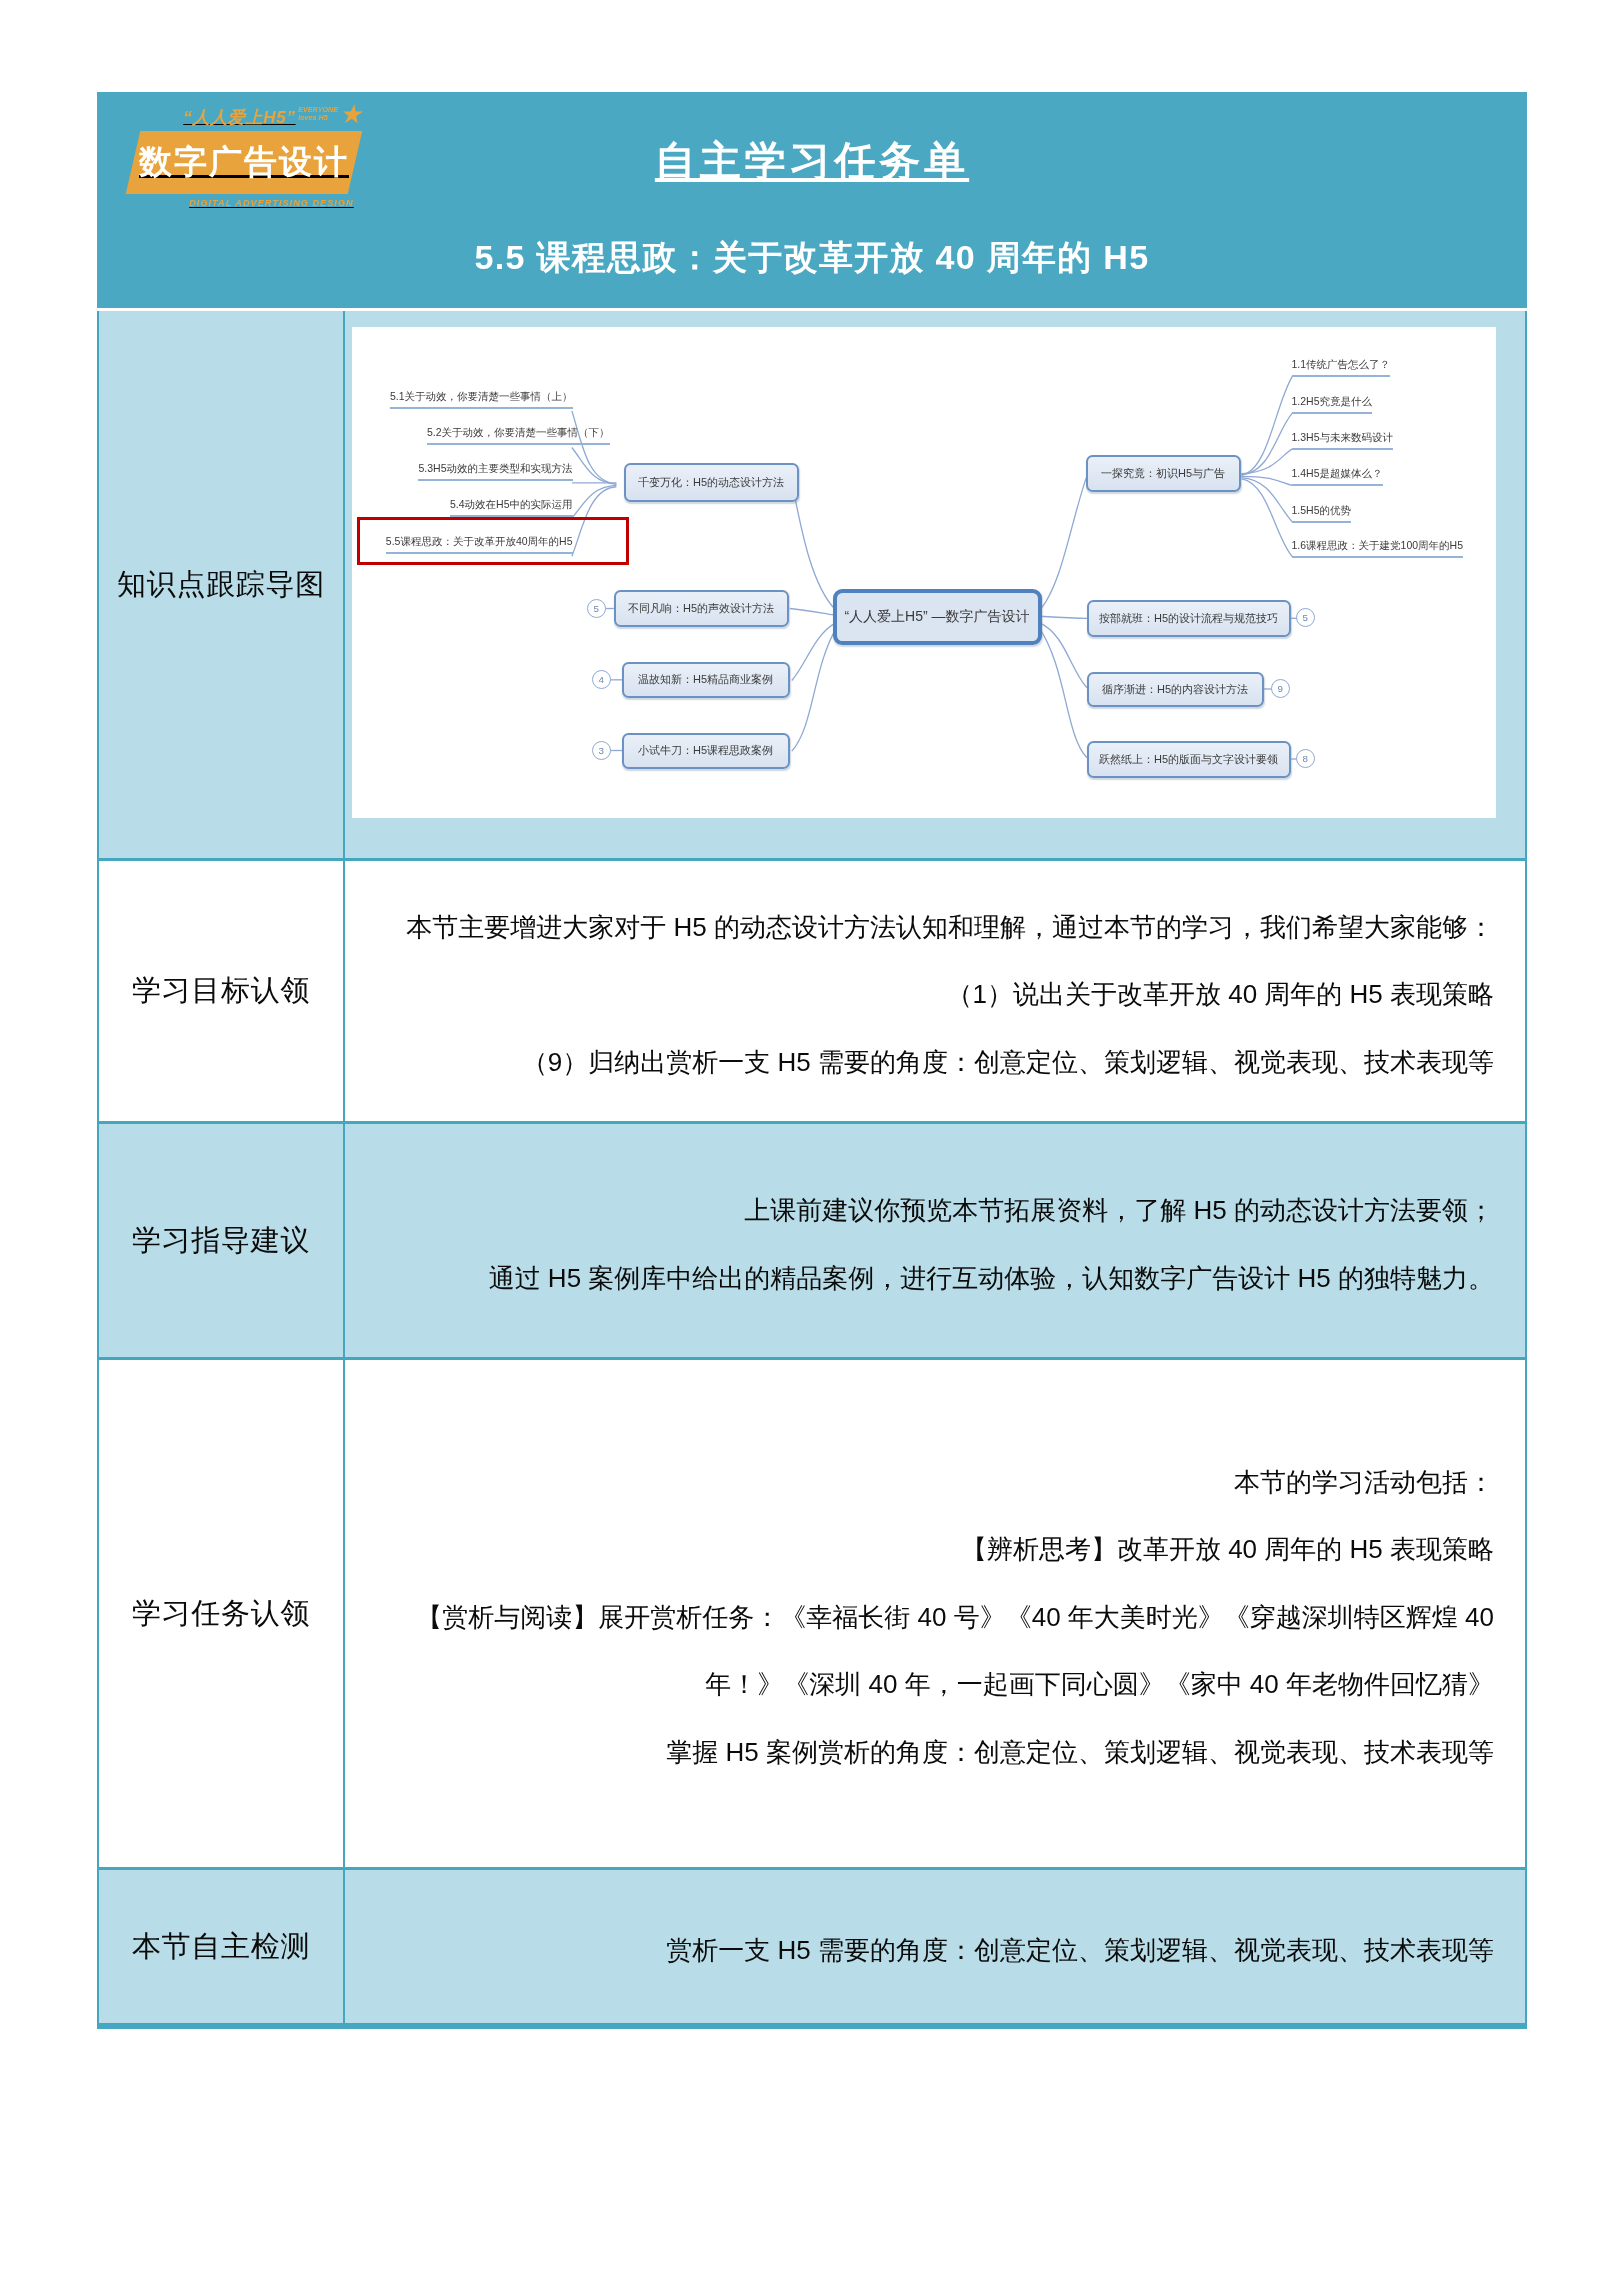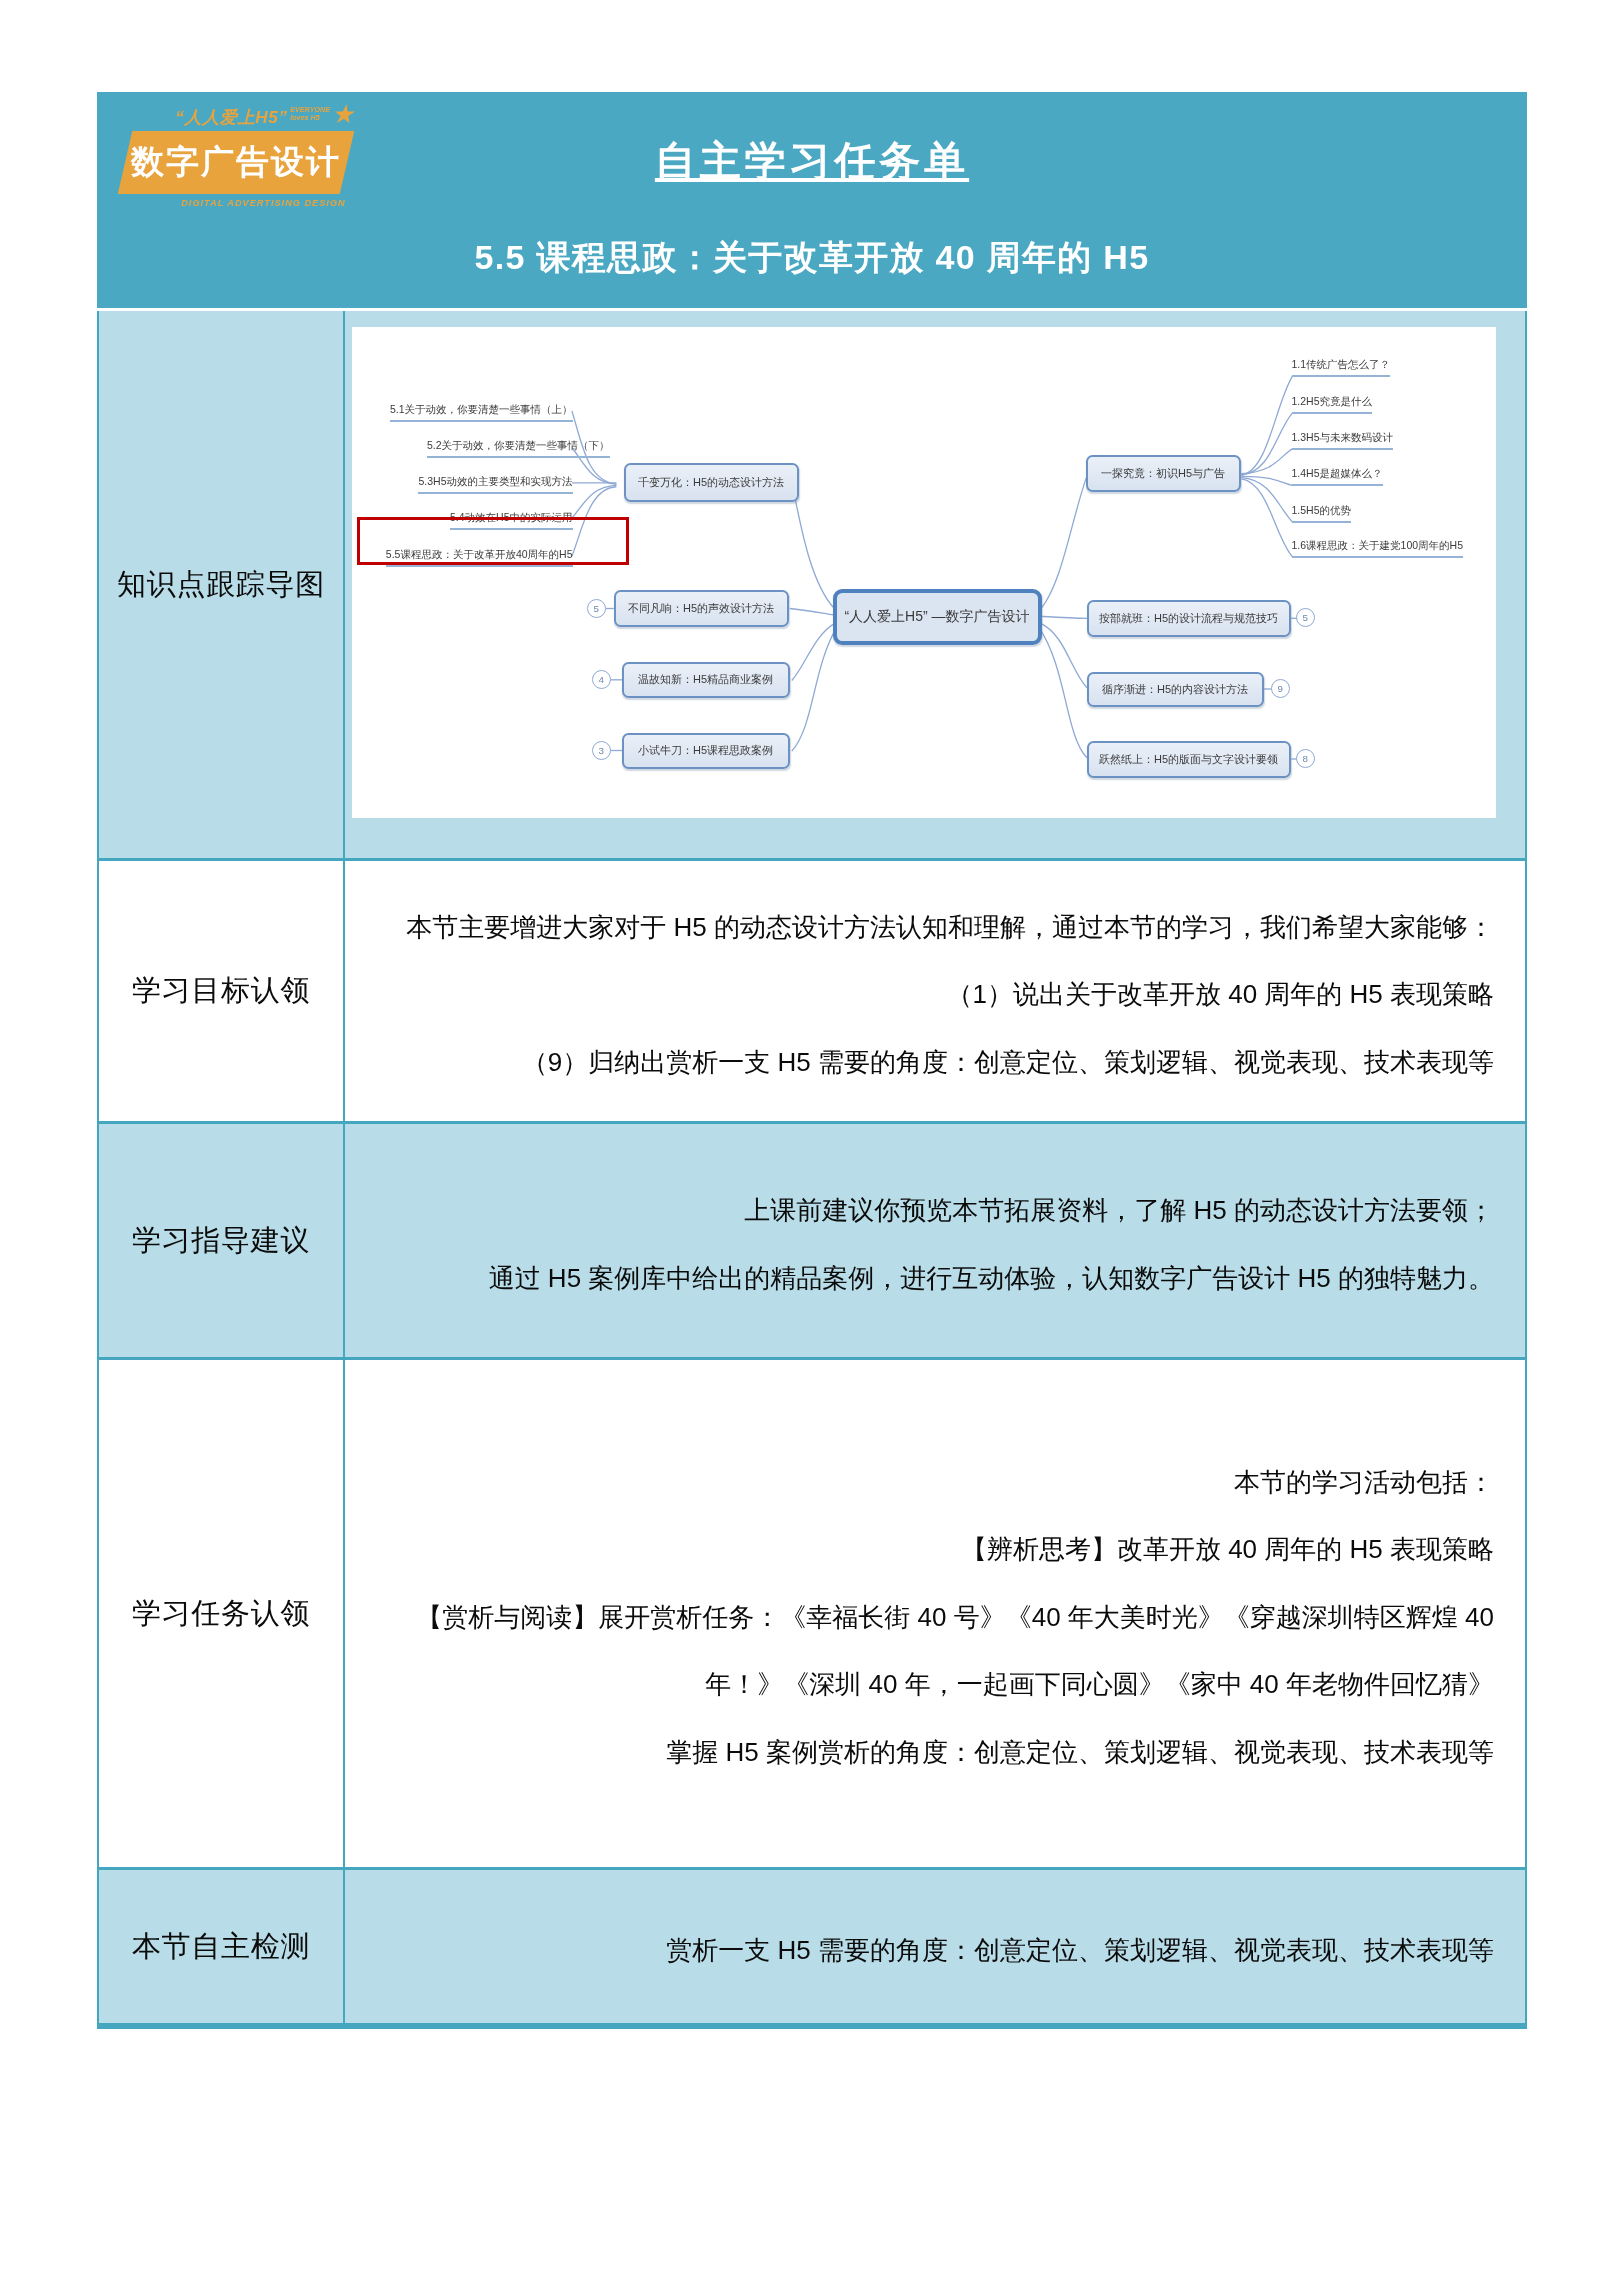--- a/index.html
+++ b/index.html
@@ -5,21 +5,21 @@
   html,body{margin:0;padding:0;background:#ffffff;}
   .page{position:relative;width:1623px;height:2295px;background:#fff;
         font-family:"Liberation Sans","DejaVu Sans",sans-serif;color:#000;}
 
   
   .header{position:absolute;left:97px;top:92px;width:1430px;height:216px;background:#4AA8C2;}
   .title{position:absolute;left:0;right:0;top:42px;text-align:center;
          font-size:41px;font-weight:bold;color:#fff;letter-spacing:3.9px;text-decoration:underline;}
   .subtitle{position:absolute;left:0;right:0;top:143px;text-align:center;
          font-size:34px;font-weight:bold;color:#fff;letter-spacing:1.3px;}
-  .logo{position:absolute;left:28px;top:14.4px;width:222px;}
+  .logo{position:absolute;left:36px;top:14.4px;width:222px;text-decoration:underline;}
   .logo-top{position:relative;text-align:right;color:#E8A33D;font-style:italic;
             font-weight:bold;padding-right:17px;height:23.6px;}
   .logo-slogan{font-size:17px;letter-spacing:0.7px;}
   .logo-slogan-en{display:inline-block;font-size:7.2px;line-height:1.05;text-align:left;
             vertical-align:top;margin-left:2.6px;}
   .logo-star{position:absolute;right:-9.2px;top:-7.9px;font-size:26px;font-style:normal;
             transform:skewX(-10deg);}
   .logo-plate{margin-top:1.3px;height:63px;background:#E8A33D;transform:skewX(-13deg);
             display:flex;align-items:center;justify-content:center;}
   .logo-plate span{transform:skewX(13deg);font-size:33px;font-weight:bold;color:#fff;
@@ -44,21 +44,21 @@
   
   .map-cell{flex:1;box-sizing:border-box;padding:15.7px 0 0 6.5px;}
   .panel{position:relative;width:1144px;height:491px;background:#fff;overflow:hidden;}
   .panel svg{position:absolute;left:0;top:0;}
   .node{position:absolute;box-sizing:border-box;display:flex;align-items:center;justify-content:center;
         border:2px solid #6C92C4;border-radius:6.5px;
         background:linear-gradient(#EAF0F8,#D8E2F0);
         font-size:11px;color:#3a3a3a;white-space:nowrap;box-shadow:0.7px 1.3px 1.3px rgba(120,140,170,.35);}
   .node.central{border:4.6px solid #4E81BD;border-radius:9.2px;background:#DBE4F1;font-size:14px;}
   .leafL,.leafR{position:absolute;white-space:nowrap;}
-  .leafL{left:0;width:221px;text-align:right;margin-top:13px;}
+  .leafL{left:0;width:221px;text-align:right;}
   .leafR{left:940px;text-align:left;}
   .leaf-text{display:inline-block;font-size:10.5px;color:#3a3a3a;
         padding-bottom:3.3px;border-bottom:2.6px solid #95B3D7;}
   .badge{position:absolute;width:19.6px;height:19.6px;border:1.3px solid #8FA9D4;border-radius:50%;
         background:#fff;box-sizing:border-box;display:flex;align-items:center;justify-content:center;
         font-size:9.8px;color:#6E88AC;}
   .red-box{position:absolute;left:5.2px;top:190px;width:272px;height:48px;
         border:3.9px solid #C00000;box-sizing:border-box;}
 </style>
 </head>

